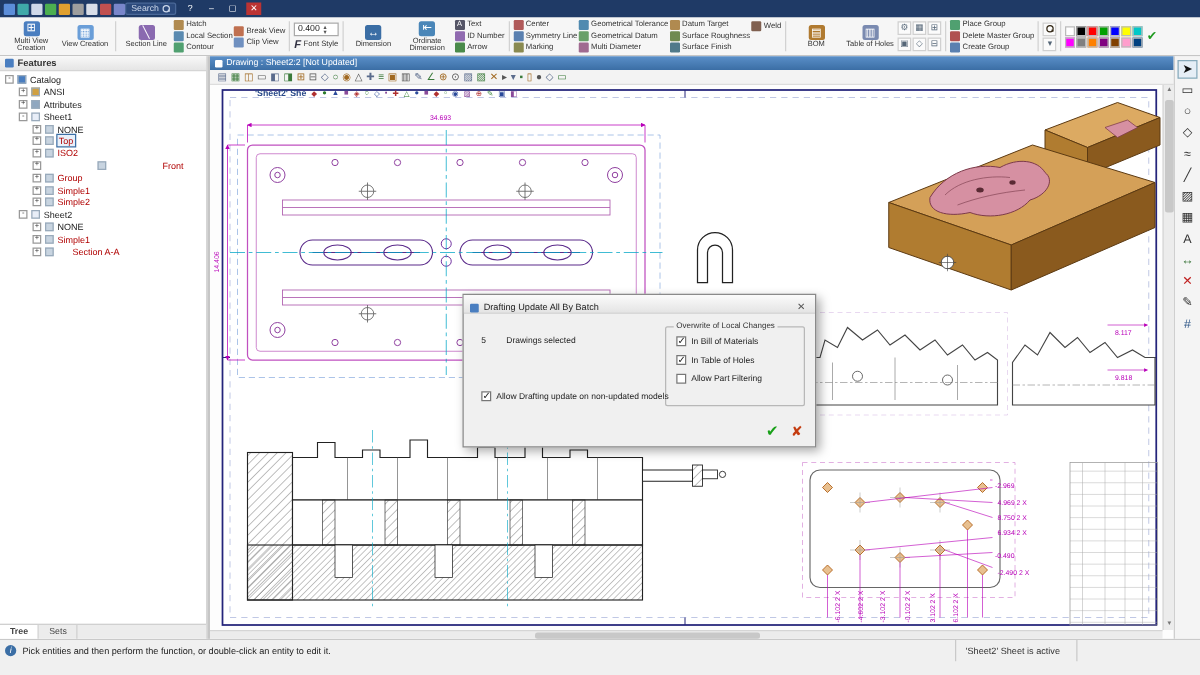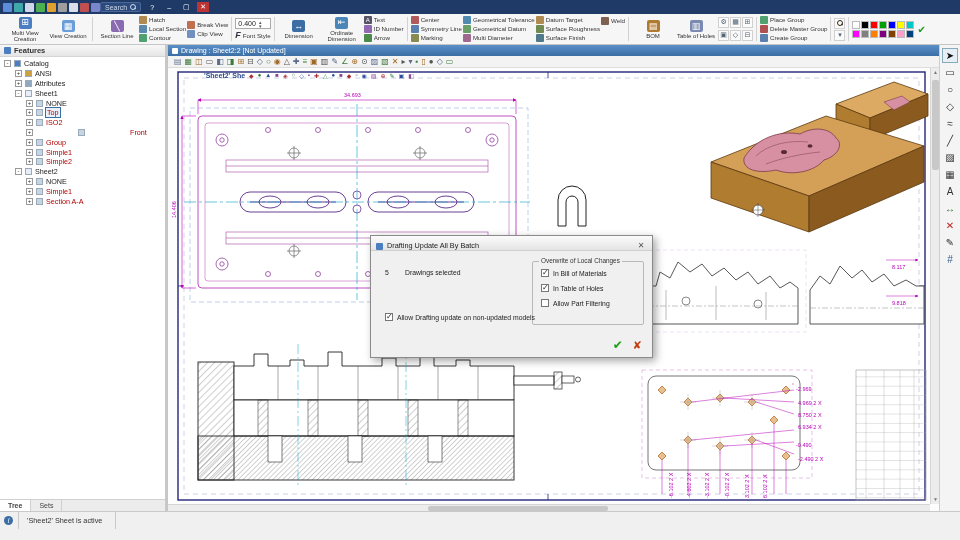--- a/index.html
+++ b/index.html
@@ -412,21 +412,21 @@
             <span class="t-lbl">NONE</span>
           </div>
           <div class="t-row" style="padding-left: 26px;">
             <span class="t-exp">+</span>
             <span class="t-ico" style="background: rgb(200, 212, 224);"></span>
             <span class="t-lbl" style="color: rgb(176, 0, 0);">Simple1</span>
           </div>
           <div class="t-row" style="padding-left: 26px;">
             <span class="t-exp">+</span>
             <span class="t-ico" style="background: rgb(200, 212, 224);"></span>
-            <span class="t-lbl" style="color: rgb(176, 0, 0);">Section A-A</span>
+            <span class="t-lbl" style="color: rgb(176, 0, 0); margin-left: 12px;">Section A-A</span>
           </div>
         </div>
       <div class="f-tabs">
         <span class="f-tab active">Tree</span>
         <span class="f-tab">Sets</span>
       </div>
     </div>
     <div class="splitter"></div>
 
     <div class="canvas">
@@ -776,16 +776,17 @@
         <span class="rt-ico" style="color: rgb(51, 51, 51);">A</span>
         <span class="rt-ico" style="color: rgb(42, 106, 42);">↔</span>
         <span class="rt-ico" style="color: rgb(192, 32, 32);">✕</span>
         <span class="rt-ico" style="color: rgb(51, 51, 51);">✎</span>
         <span class="rt-ico" style="color: rgb(51, 90, 138);">#</span>
       </div>
   </div>
 
   <div class="statusbar">
     <span class="sb-ico">i</span>
+    <span class="sb-msg">Pick entities and then perform the function, or double-click an entity to edit it.</span>
     <span class="sb-seg">'Sheet2' Sheet is active</span>
     <span class="sb-seg end"></span>
   </div>
 </div>
 
 </body></html>

